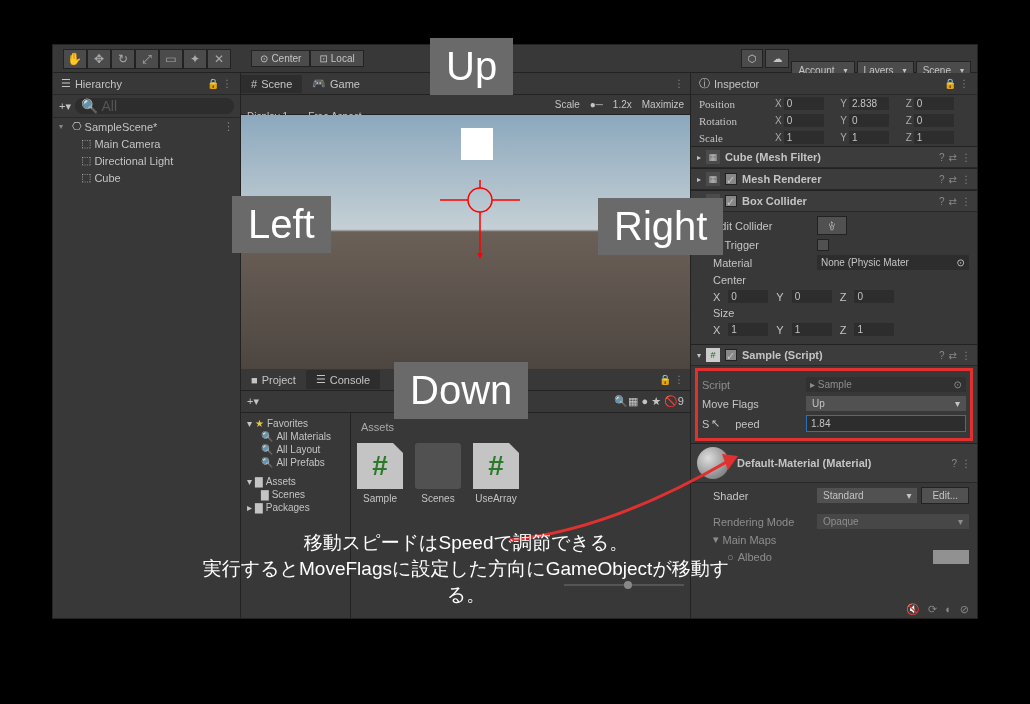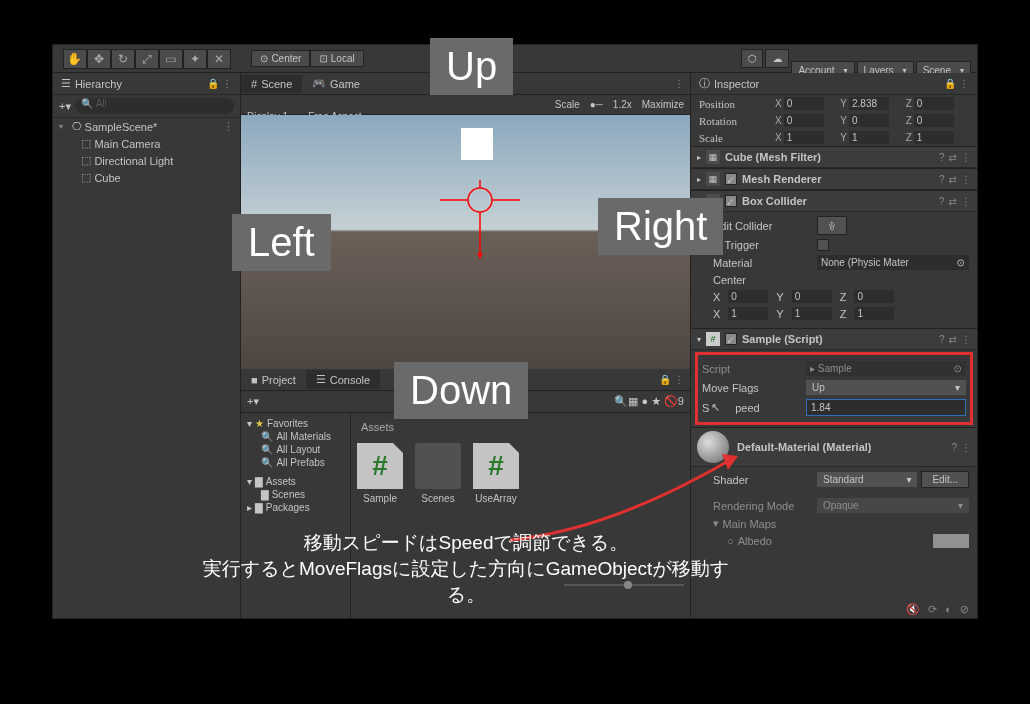--- a/index.html
+++ b/index.html
@@ -16,21 +16,21 @@
 .dd::after { content: '▾'; margin-left: 6px; font-size: 8px; }
 .main { display: flex; height: calc(100% - 28px); }
 .left-col { width: 188px; display: flex; flex-direction: column; border-right: 1px solid #222; }
 .mid-col { width: 450px; display: flex; flex-direction: column; border-right: 1px solid #222; }
 .right-col { flex: 1; display: flex; flex-direction: column; }
 .panel-tab { height: 22px; display: flex; align-items: center; padding: 0 8px; background: #383838; border-bottom: 1px solid #282828; font-size: 11px; gap: 4px; }
 .panel-controls { margin-left: auto; display: flex; gap: 2px; color: #888; font-size: 10px; }
 .hierarchy { flex: 1; background: #383838; overflow: hidden; }
 .h-filter { display: flex; align-items: center; padding: 3px 6px; gap: 4px; border-bottom: 1px solid #282828; }
 .h-filter .plus { color: #c4c4c4; }
-.h-search { flex: 1; background: #2d2d2d; border-radius: 10px; height: 16px; padding: 0 6px; font-size: 10px; color: #555; }
+.h-search { flex: 1; background: #2d2d2d; border-radius: 10px; height: 16px; padding: 0 6px; font-size: 14px; color: #555; }
 .tree-item { padding: 2px 6px; display: flex; align-items: center; gap: 3px; font-size: 11px; }
 .tree-item.scene { color: #c4c4c4; }
 .tree-item .arrow { font-size: 8px; color: #888; width: 10px; }
 .tree-item .icon { font-size: 11px; }
 .tree-child { padding-left: 28px; }
 .mid-tabs { height: 22px; display: flex; align-items: center; border-bottom: 1px solid #222; }
 .mid-tab { padding: 3px 10px; display: flex; align-items: center; gap: 4px; font-size: 11px; background: #2d2d2d; }
 .mid-tab.active { background: #383838; }
 .game-toolbar { height: 20px; display: flex; align-items: center; padding: 0 6px; gap: 10px; font-size: 10px; border-bottom: 1px solid #222; }
 .game-view { height: 254px; background: linear-gradient(to bottom, #8ca8bd 0%, #c5d0d5 45%, #6b6058 46%, #4d4640 100%); position: relative; }
@@ -73,21 +73,21 @@
 .dropdown-field { flex: 1; background: #515151; padding: 2px 6px; display: flex; justify-content: space-between; font-size: 10px; }
 .text-input { flex: 1; background: #2d2d2d; border: 1px solid #2f6fb5; color: #c4c4c4; padding: 2px 4px; font-size: 10px; }
 .material-prev { width: 32px; height: 32px; border-radius: 50%; background: radial-gradient(circle at 35% 35%, #ddd, #666); }
 .slider-line { width: 120px; height: 2px; background: #555; position: relative; }
 .slider-thumb { width: 8px; height: 8px; background: #888; border-radius: 50%; position: absolute; top: -3px; left: 60px; }
 .statusbar { position: absolute; bottom: 0; left: 0; right: 0; height: 18px; display: flex; justify-content: flex-end; align-items: center; padding: 0 8px; gap: 8px; color: #888; }
 
 .overlay-label { position: absolute; background: #6a6a6a; color: #fff; font-size: 40px; font-weight: 300; padding: 6px 16px; z-index: 100; pointer-events: none; }
 .ov-up { left: 430px; top: 38px; }
 .ov-down { left: 394px; top: 362px; }
-.ov-left { left: 232px; top: 214px; }
+.ov-left { left: 232px; top: 196px; }
 .ov-right { left: 598px; top: 198px; }
 .gizmo { position: absolute; left: 440px; top: 180px; width: 80px; height: 80px; pointer-events: none; z-index: 90; }
 .annotation-text { position: absolute; color: #fff; font-size: 19px; text-align: center; z-index: 100; pointer-events: none; }
 .arrow-svg { position: absolute; z-index: 95; pointer-events: none; }
 .favstar { color: #e0c64a; }
 .cube-sprite { position: absolute; left: 461px; top: 128px; width: 32px; height: 32px; background: #fff; z-index: 80; }
 </style>
 </head>
 <body>
 
@@ -403,20 +403,23 @@
               <span class="flabel">Center</span>
             </div>
           <div class="comp-field" style="gap:8px">
             <span>X</span>
               <input class="num-input" value="0" style="">
             <span>Y</span>
               <input class="num-input" value="0" style="">
             <span>Z</span>
               <input class="num-input" value="0" style="">
           </div>
+          <div class="comp-field">
+              <span class="flabel">Size</span>
+            </div>
           <div class="comp-field" style="gap:8px">
             <span>X</span>
               <input class="num-input" value="1" style="">
             <span>Y</span>
               <input class="num-input" value="1" style="">
             <span>Z</span>
               <input class="num-input" value="1" style="">
           </div>
         </div>
         <div class="component-header">

